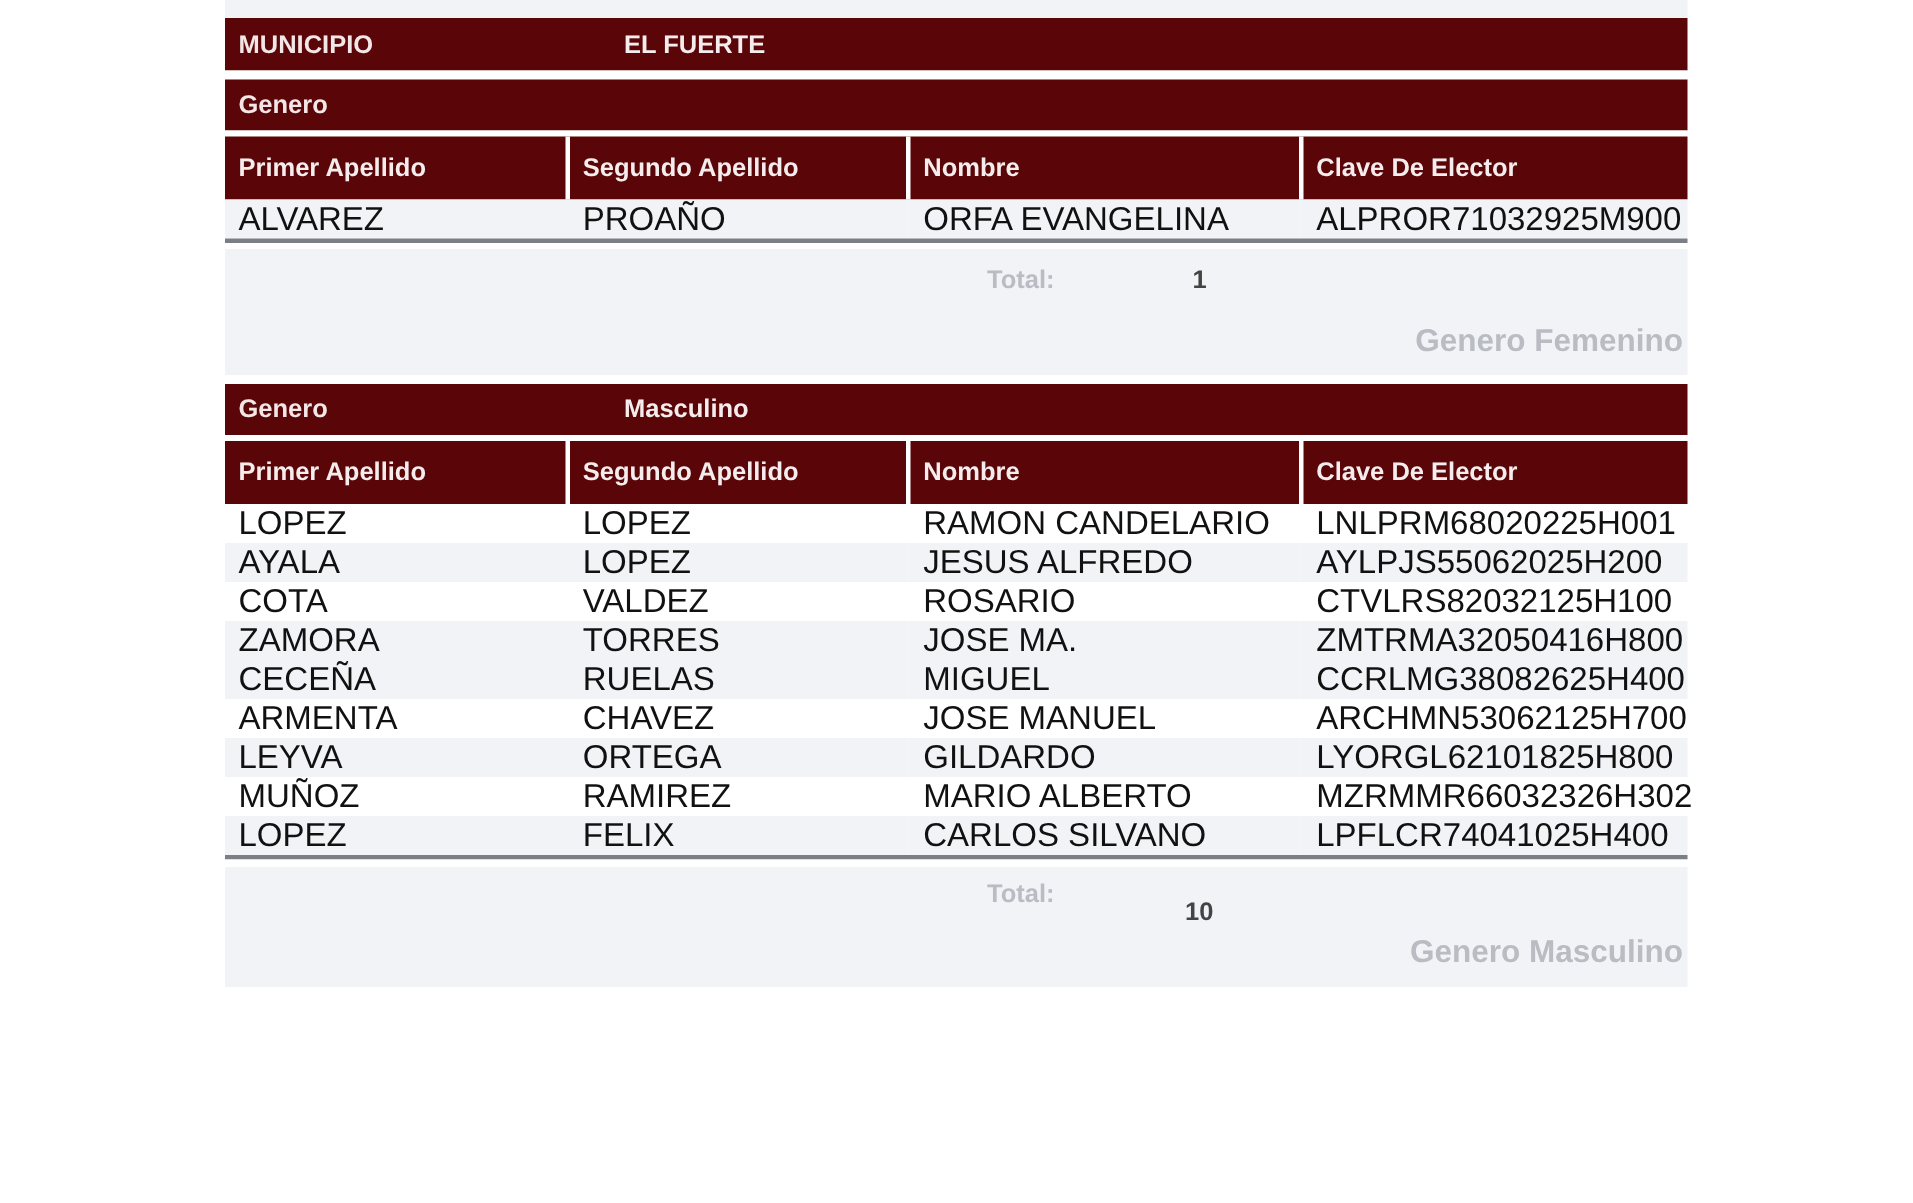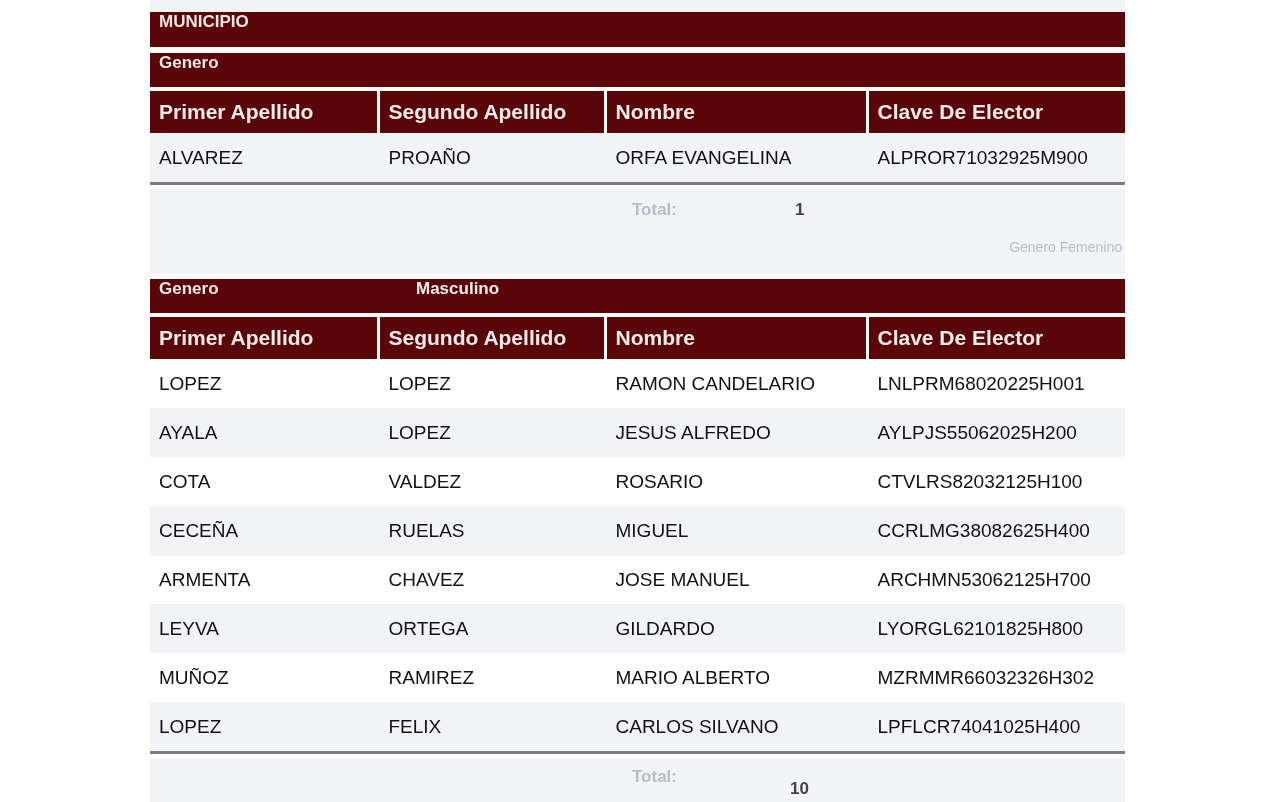--- a/index.html
+++ b/index.html
@@ -1,43 +1,44 @@
 <!DOCTYPE html>
 <html><head>
 <meta charset="utf-8">
 <style>
   html, body { margin: 0; padding: 0; background: #ffffff; }
   body { width: 1275px; height: 802px; overflow: hidden; position: relative; font-family: "Liberation Sans", sans-serif; }
   .wrap { position: absolute; left: 150px; top: 0; width: 975px; }
   .topstrip { height: 12px; background: #f2f3f7; }
-  .bar { background: #5a0608; color: #f2e6e6; font-weight: bold; font-size: 17px; display: flex; }
+  .bar { background: #5a0608; color: #f2e6e6; font-weight: bold; font-size: 17px; display: flex; align-items: center; }
   .bar .lbl { width: 266px; padding-left: 9px; box-sizing: border-box; }
   .bar .val { flex: 1; color: #f5eded; }
   .gap { height: 4px; background: #ffffff; }
   table { border-collapse: collapse; width: 975px; table-layout: fixed; }
-  th { background: #5a0608; color: #f5eded; font-weight: bold; font-size: 21px; text-align: left; padding: 0 9px; height: 42px; border-left: 3px solid #ffffff; box-sizing: border-box; }
+  th { background: #5a0608; color: #f5eded; font-weight: bold; font-size: 17px; text-align: left; padding: 0 9px; height: 42px; border-left: 3px solid #ffffff; box-sizing: border-box; }
   th:first-child { border-left: none; }
-  td { font-size: 19px; color: #111111; padding: 0 9px; height: 49px; box-sizing: border-box; border-left: 3px solid transparent; }
+  td { font-size: 22px; color: #111111; padding: 0 9px; height: 26px; box-sizing: border-box; border-left: 3px solid transparent; }
   td:first-child { border-left: none; }
   tr.odd td { background: #ffffff; }
   tr.even td { background: #f2f3f7; }
   .rule { height: 3px; background: #7b7e85; }
   .summary { background: #f2f3f7; position: relative; }
-  .total-lbl { position: absolute; left: 482px; color: #b9bcc2; font-weight: bold; font-size: 17px; }
+  .total-lbl { position: absolute; left: 508px; color: #b9bcc2; font-weight: bold; font-size: 17px; }
   .total-val { position: absolute; color: #444444; font-weight: bold; font-size: 17px; }
-  .group-lbl { position: absolute; right: 3px; color: #b9bcc2; font-weight: normal; font-size: 14px; }
+  .group-lbl { position: absolute; right: 3px; color: #b9bcc2; font-weight: bold; font-size: 21px; }
 </style>
 </head>
 <body>
 
 <div class="wrap">
   <div class="topstrip"></div>
 
   <div class="bar" style="height:35px;">
     <span class="lbl">MUNICIPIO</span>
+    <span class="val">EL FUERTE</span>
   </div>
   <div style="height:6px;background:#fff;"></div>
 
   <div>
     <div class="bar" style="height:34px;">
       <span class="lbl">Genero</span>
     </div>
     <div class="gap"></div>
     <table>
       <colgroup>
@@ -107,20 +108,26 @@
           <td>JESUS ALFREDO</td>
           <td>AYLPJS55062025H200</td>
         </tr>
         <tr class="odd">
           <td>COTA</td>
           <td>VALDEZ</td>
           <td>ROSARIO</td>
           <td>CTVLRS82032125H100</td>
         </tr>
         <tr class="even">
+          <td>ZAMORA</td>
+          <td>TORRES</td>
+          <td>JOSE MA.</td>
+          <td>ZMTRMA32050416H800</td>
+        </tr>
+        <tr class="even">
           <td>CECEÑA</td>
           <td>RUELAS</td>
           <td>MIGUEL</td>
           <td>CCRLMG38082625H400</td>
         </tr>
         <tr class="odd">
           <td>ARMENTA</td>
           <td>CHAVEZ</td>
           <td>JOSE MANUEL</td>
           <td>ARCHMN53062125H700</td>

